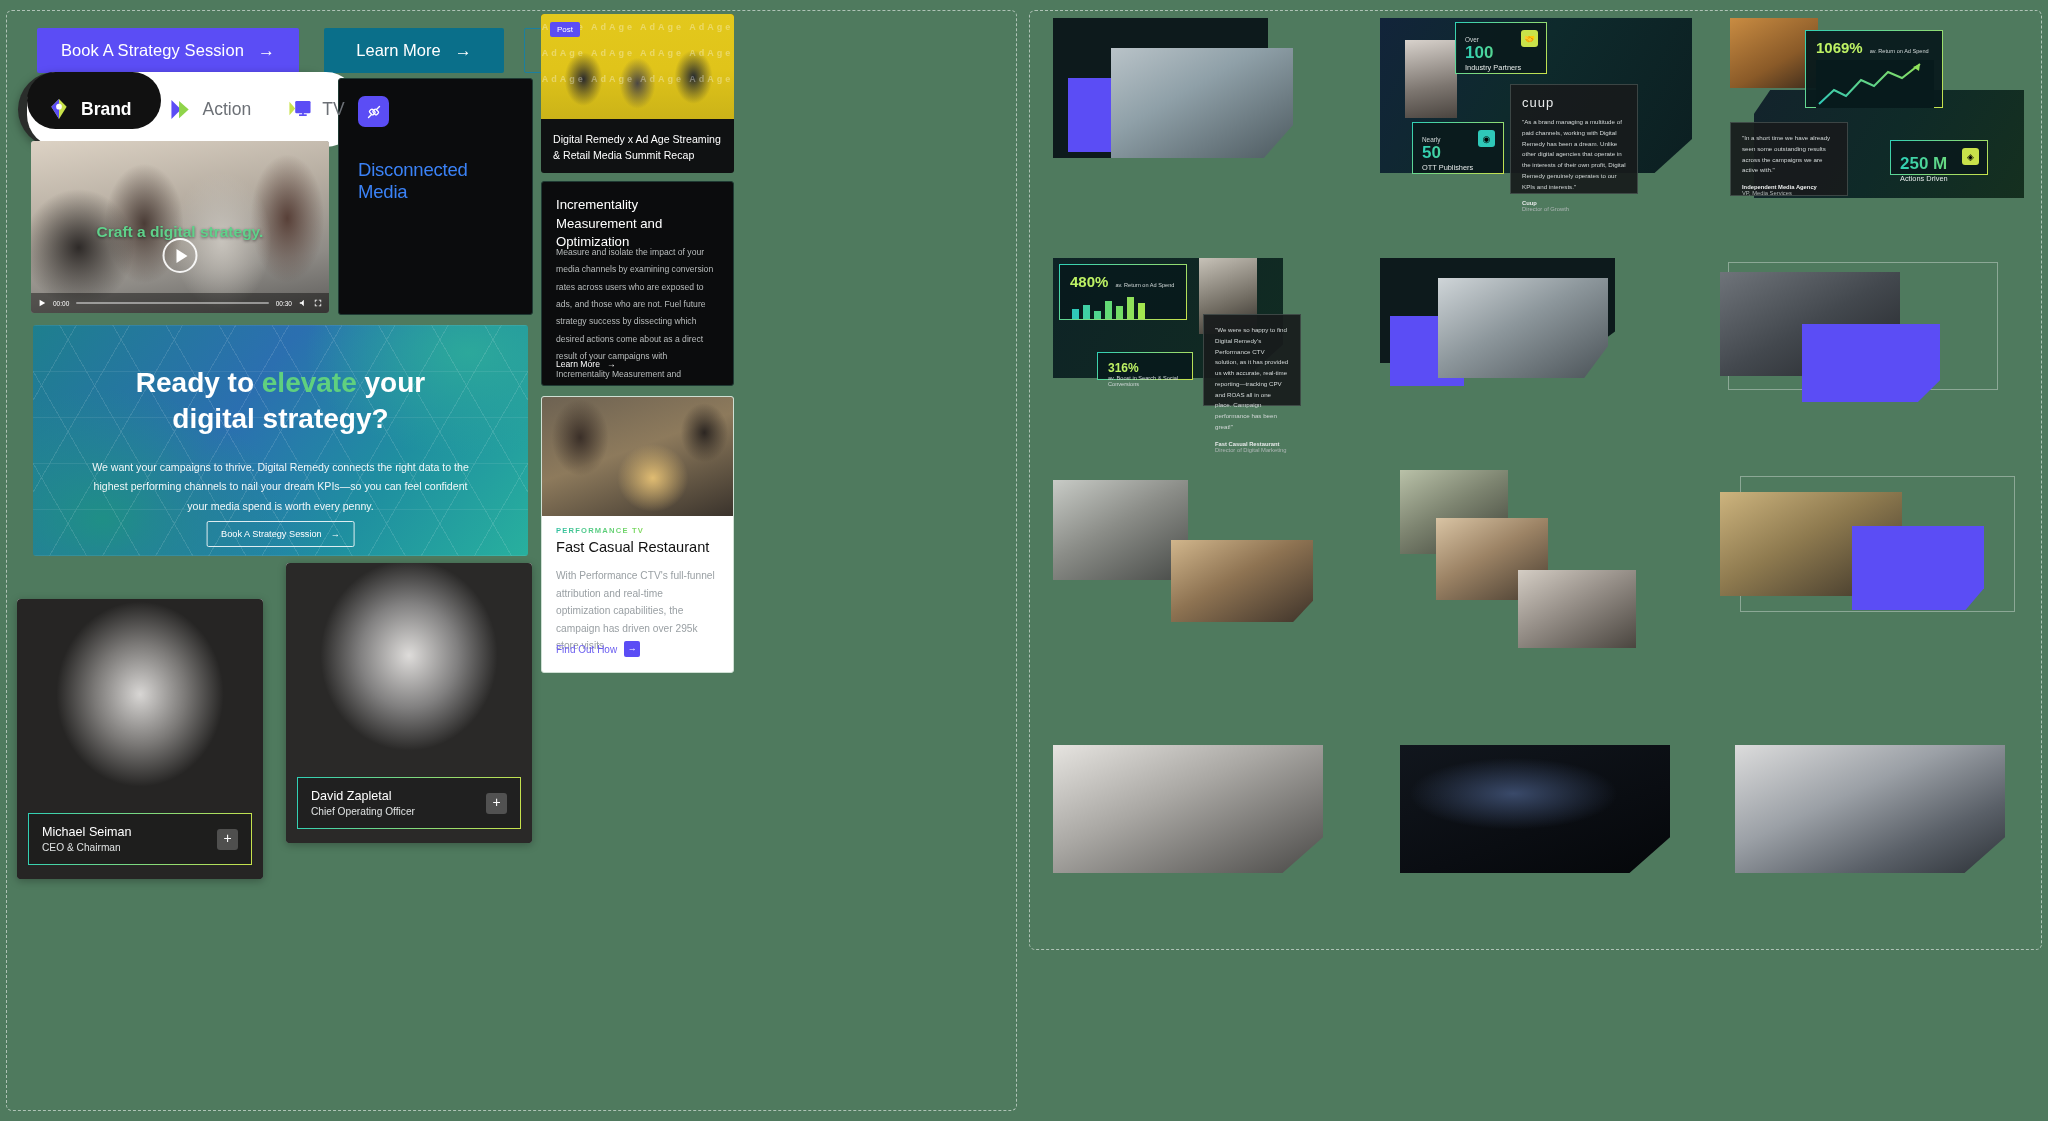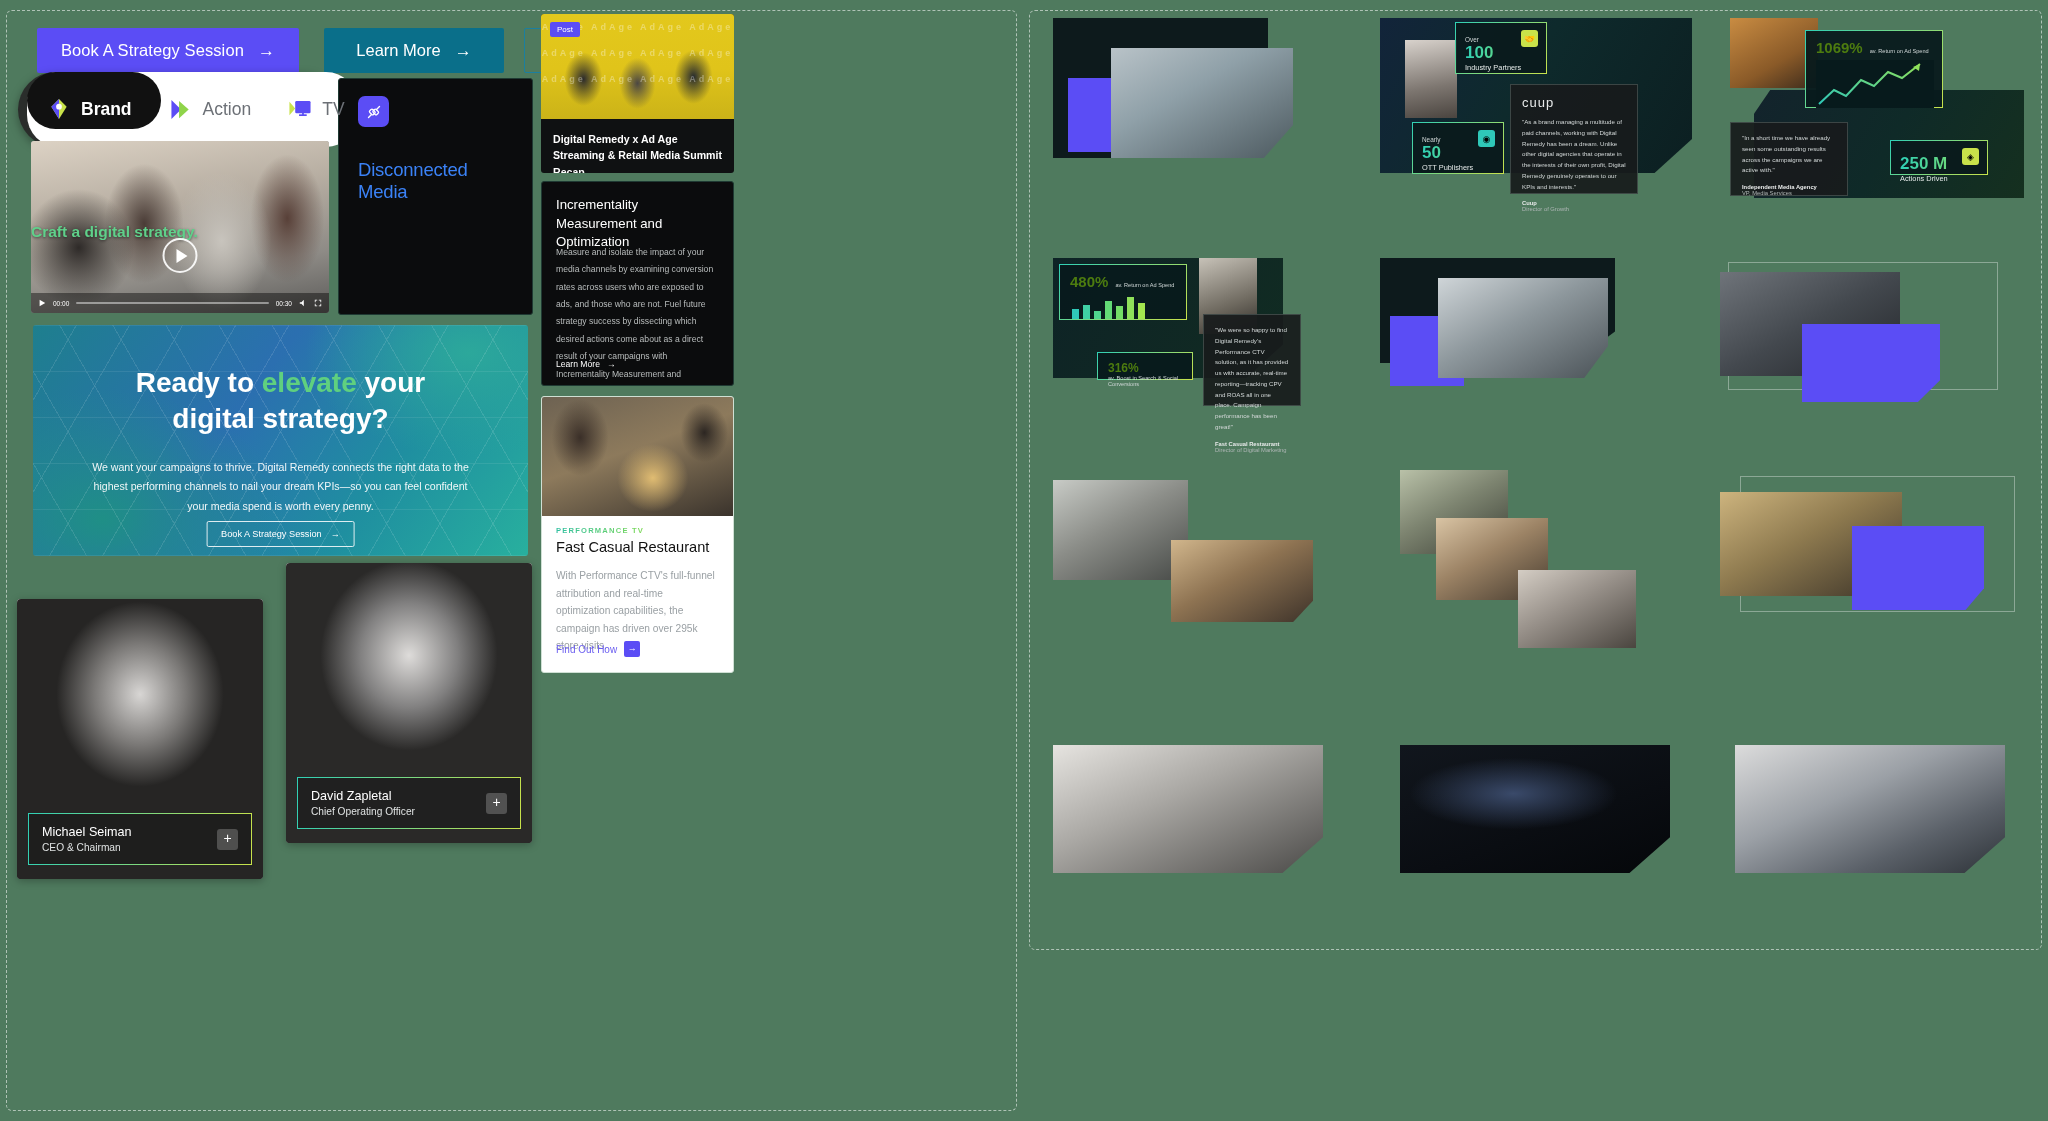--- a/index.html
+++ b/index.html
@@ -80,21 +80,21 @@
   #video-photo {
     inset: 0;
     background:
       radial-gradient(ellipse 30% 55% at 16% 62%, #2e2a28 0%, rgba(46,42,40,0) 62%),
       radial-gradient(ellipse 22% 58% at 38% 48%, #4a3c36 0%, rgba(74,60,54,0) 60%),
       radial-gradient(ellipse 26% 62% at 64% 58%, #c8c4bd 0%, rgba(200,196,189,0) 64%),
       radial-gradient(ellipse 20% 60% at 86% 45%, #584038 0%, rgba(88,64,56,0) 62%),
       linear-gradient(170deg, #dcd2c4 0%, #b7aea2 38%, #8e8b86 72%, #5d5c5a 100%);
   }
   #video-caption {
-    position: absolute; left: 0; right: 0; top: 82px; 
+    position: absolute; left: 0; right: 0; top: 82px; text-align: center;
     color: #5fd18a; font-size: 15.5px; font-weight: bold;
     text-shadow: 0 1px 3px rgba(0,0,0,.55);
   }
   #video-play {
     position: absolute; left: 50%; top: 97px; transform: translateX(-50%);
     width: 35px; height: 35px; border: 2px solid rgba(255,255,255,.9);
     border-radius: 50%; display: flex; align-items: center; justify-content: center;
     cursor: pointer;
   }
   #video-play::after {
@@ -202,21 +202,21 @@
     position: absolute; inset: 0; opacity: .33; color: #fff; font-size: 9px;
     font-weight: bold; line-height: 26px; letter-spacing: 3px;
     text-align: center; overflow: hidden;
   }
   #post-badge {
     position: absolute; left: 9px; top: 8px; background: #5b4df5; color: #fff;
     font-size: 8px; padding: 3px 7px; border-radius: 2px;
   }
   #post-title {
     position: absolute; left: 12px; right: 12px; top: 117px;
-    color: #fff; font-size: 10.6px; line-height: 1.55; font-weight: bold;
+    color: #fff; font-size: 10.6px; line-height: 1.55;
   }
 
   
   #incr-card { left: 541px; top: 181px; width: 193px; height: 205px;
     background: #0b0c0d; border: 1px solid #1f3a33; border-radius: 3px; }
   #incr-title { position: absolute; left: 14px; right: 14px; top: 14px;
     color: #fff; font-size: 13.2px; line-height: 1.42; }
   #incr-body { position: absolute; left: 14px; right: 12px; top: 62px;
     color: #b9bdbd; font-size: 8.6px; line-height: 2.02; }
   #incr-link { position: absolute; left: 14px; top: 177px; color: #fff;
@@ -268,21 +268,21 @@
     border: 1px solid rgba(120,140,135,.38); padding: 10px 11px; }
   .q-logo { color: #e8eaea; font-size: 13px; letter-spacing: 1px; margin-bottom: 7px; }
   .q-text { color: #d3d8d8; font-size: 6.2px; line-height: 1.74; }
   .q-name { color: #e8eaea; font-size: 5.8px; font-weight: bold; margin-top: 8px; }
   .q-role { color: #aeb6b5; font-size: 5.8px; }
 
   .pct-box { position: absolute; border: 1px solid;
     border-image: linear-gradient(135deg,#2fd0b6,#c9e24a) 1;
     background: rgba(8,26,28,.95); padding: 8px 10px; }
   .pct-row { display: flex; align-items: baseline; gap: 7px; }
-  .pct-num { color: #4d7c0f; font-size: 15px; font-weight: bold; }
+  .pct-num { color: #bef264; font-size: 15px; font-weight: bold; }
   .pct-lbl { color: #cfd6d6; font-size: 5.6px; }
 </style>
 </head>
 <body>
 
 <div class="stage">
 
   <div class="frame" id="frame-left"></div>
   <div class="frame" id="frame-right"></div>
 

